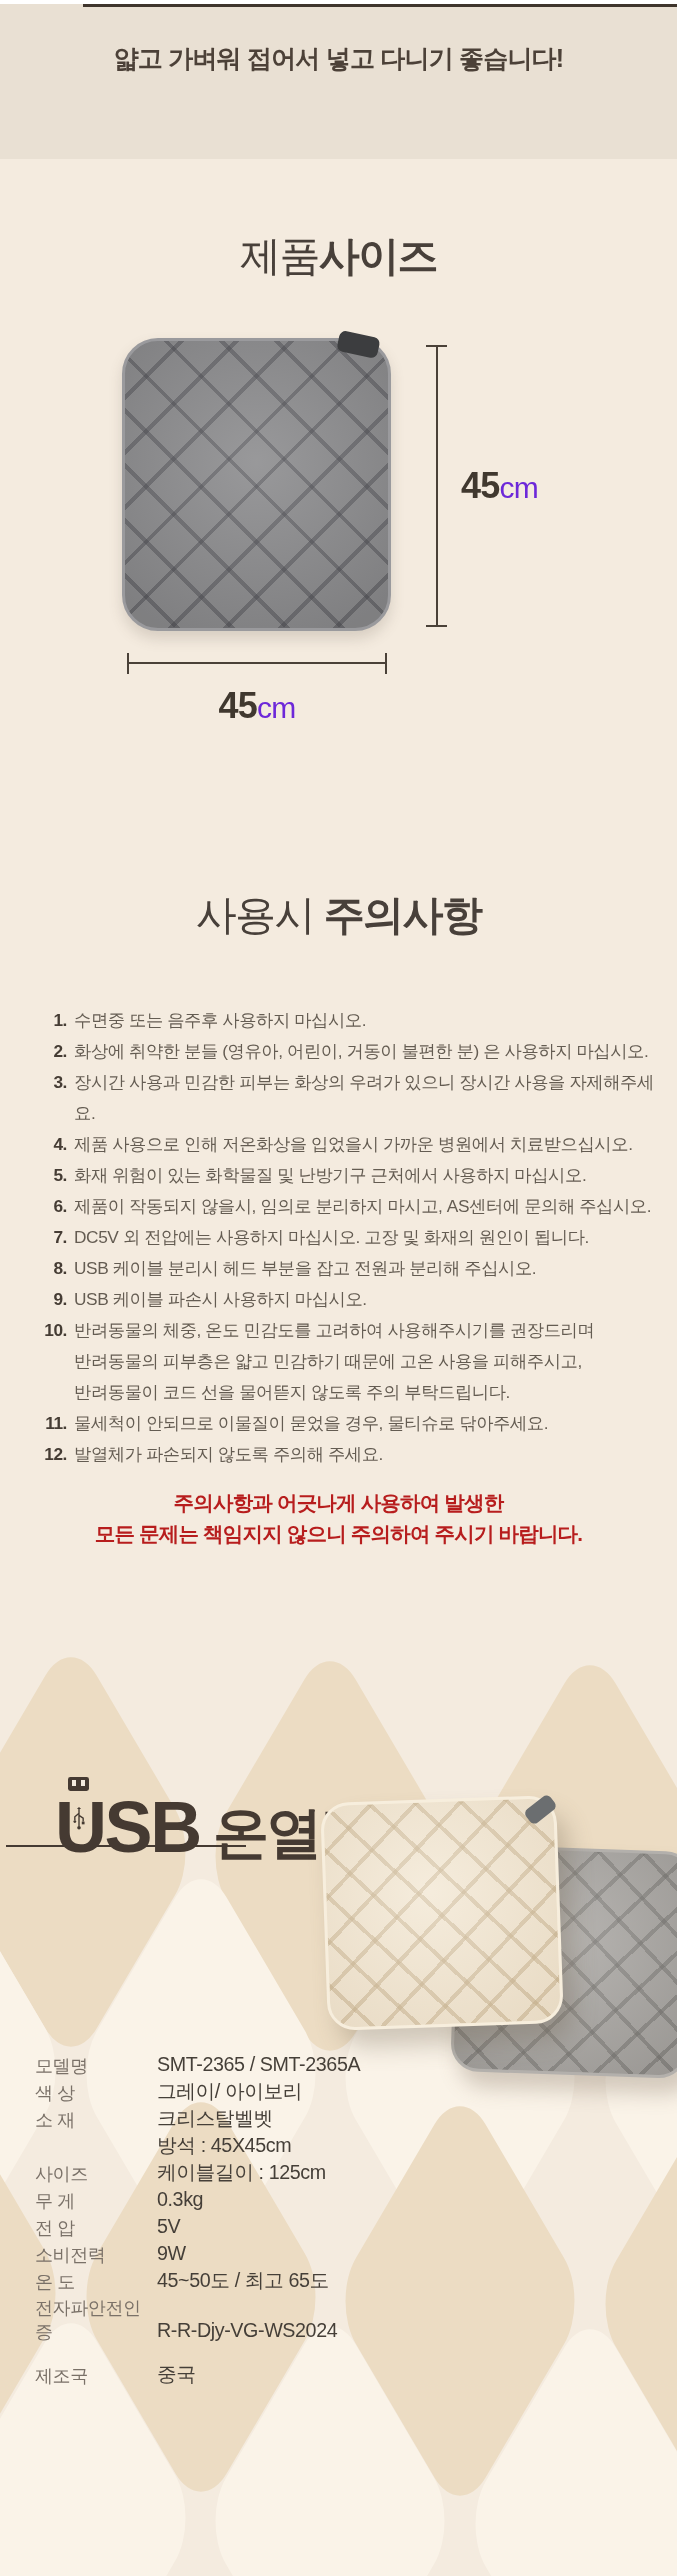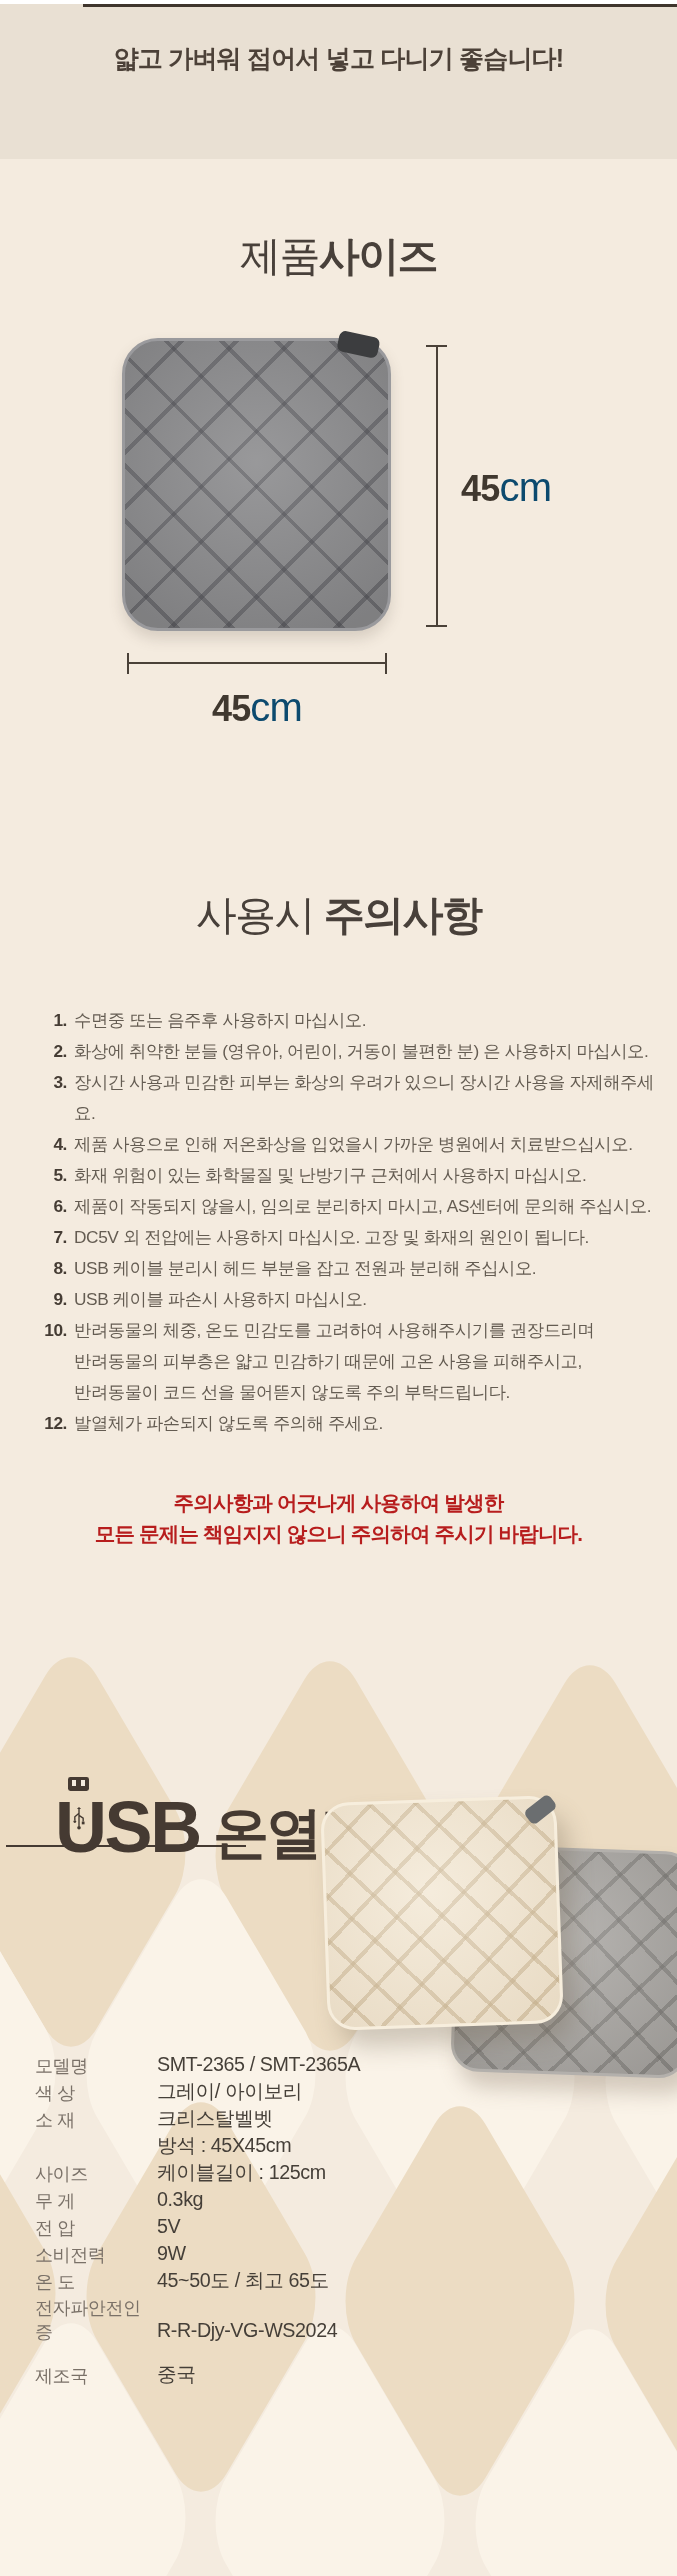--- a/index.html
+++ b/index.html
@@ -27,21 +27,21 @@
       repeating-linear-gradient(45deg, rgba(0,0,0,0) 0 35px, rgba(72,72,78,.45) 35px 39px),
       repeating-linear-gradient(-45deg, rgba(0,0,0,0) 0 35px, rgba(72,72,78,.45) 35px 39px);
     border:3.9px solid #9a9a9d;
     box-shadow:0 7.9px 14px rgba(90,80,65,.18);
   }
   .cushion-main-tab{position:absolute;left:338px;top:330px;width:41px;height:20.5px;border-radius:6.3px;
     background:#3c3d3f;transform:rotate(12deg);}
   .dim-line{position:absolute;background:#4a4138;}
   .dim-v-label,.dim-h-label{position:absolute;white-space:nowrap;}
   .dim-num{font-size:36px;font-weight:700;color:#40382f;letter-spacing:-0.8px;}
-  .dim-unit{font-size:40px;font-weight:400;color:#0c4a6e;letter-spacing:-0.8px;}
+  .dim-unit{font-size:30px;font-weight:400;color:#6d28d9;letter-spacing:-0.8px;}
   
   .pc-list{position:absolute;left:41px;top:1001px;width:614px;font-size:17.3px;line-height:31px;color:#645c52;letter-spacing:-0.4px;}
   .pc-item{display:flex;align-items:flex-start;}
   .pc-num{flex:0 0 33px;text-align:right;padding-right:7px;font-weight:800;color:#453c34;}
   .pc-text{flex:1;}
   .pc-line{display:block;}
   .warning{position:absolute;left:0;top:1483px;width:677px;text-align:center;
     font-size:20.5px;font-weight:700;line-height:31px;color:#b71d1d;letter-spacing:-0.8px;}
   
   .decor{position:absolute;left:0;top:1565px;width:677px;height:1011px;overflow:hidden;}
@@ -183,20 +183,26 @@
           <span class="pc-line">USB 케이블 파손시 사용하지 마십시오.</span>
         </span>
     </div>
     <div class="pc-item">
       <span class="pc-num">10.</span>
       <span class="pc-text">
         <span class="pc-line">반려동물의 체중, 온도 민감도를 고려하여 사용해주시기를 권장드리며</span>
         <span class="pc-line">반려동물의 피부층은 얇고 민감하기 때문에 고온 사용을 피해주시고,</span>
         <span class="pc-line">반려동물이 코드 선을 물어뜯지 않도록 주의 부탁드립니다.</span>
       </span>
+    </div>
+    <div class="pc-item">
+      <span class="pc-num">11.</span>
+      <span class="pc-text">
+          <span class="pc-line">물세척이 안되므로 이물질이 묻었을 경우, 물티슈로 닦아주세요.</span>
+        </span>
     </div>
     <div class="pc-item">
       <span class="pc-num">12.</span>
       <span class="pc-text">
           <span class="pc-line">발열체가 파손되지 않도록 주의해 주세요.</span>
         </span>
     </div>
   </div>
 
   <div class="warning">

